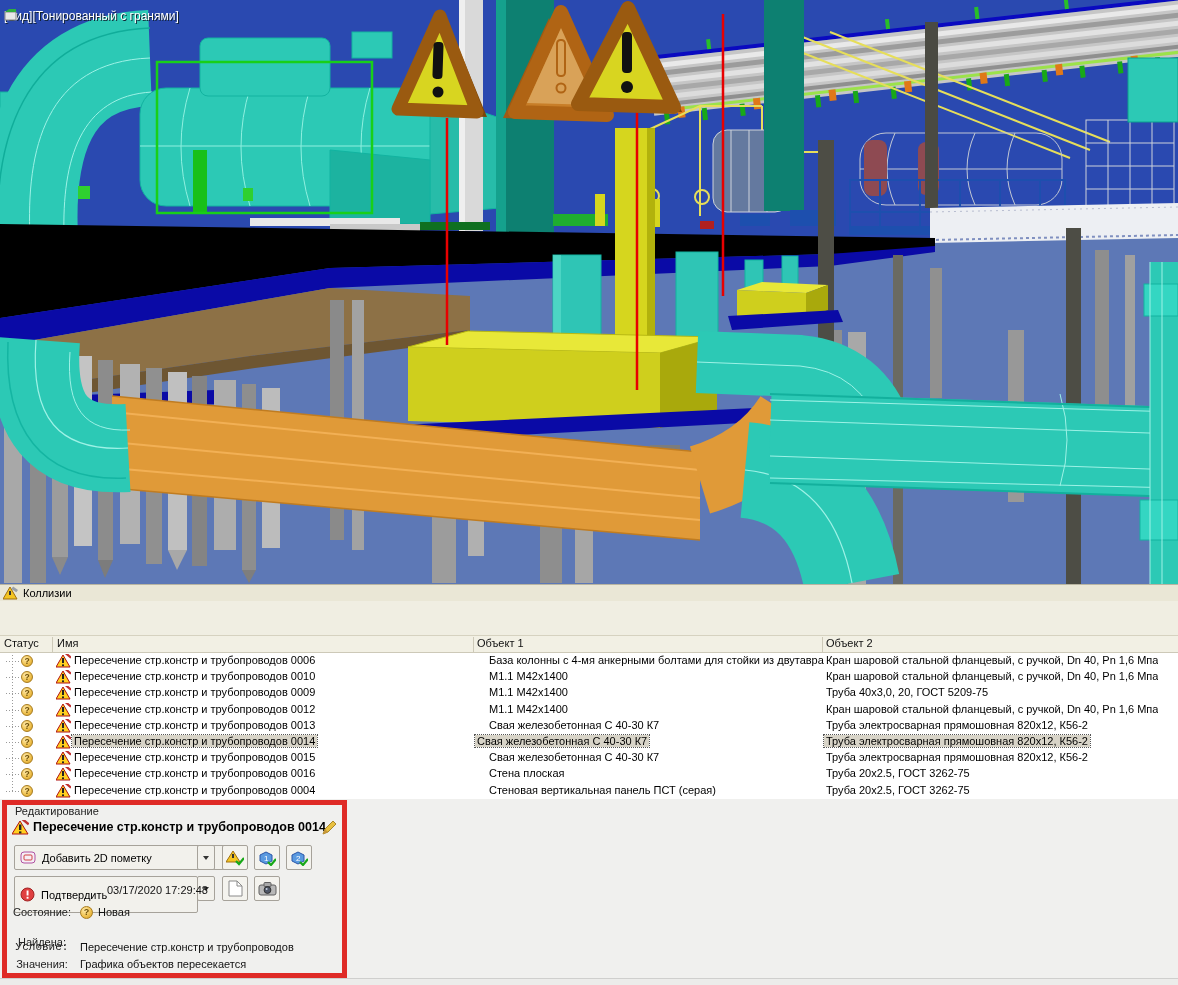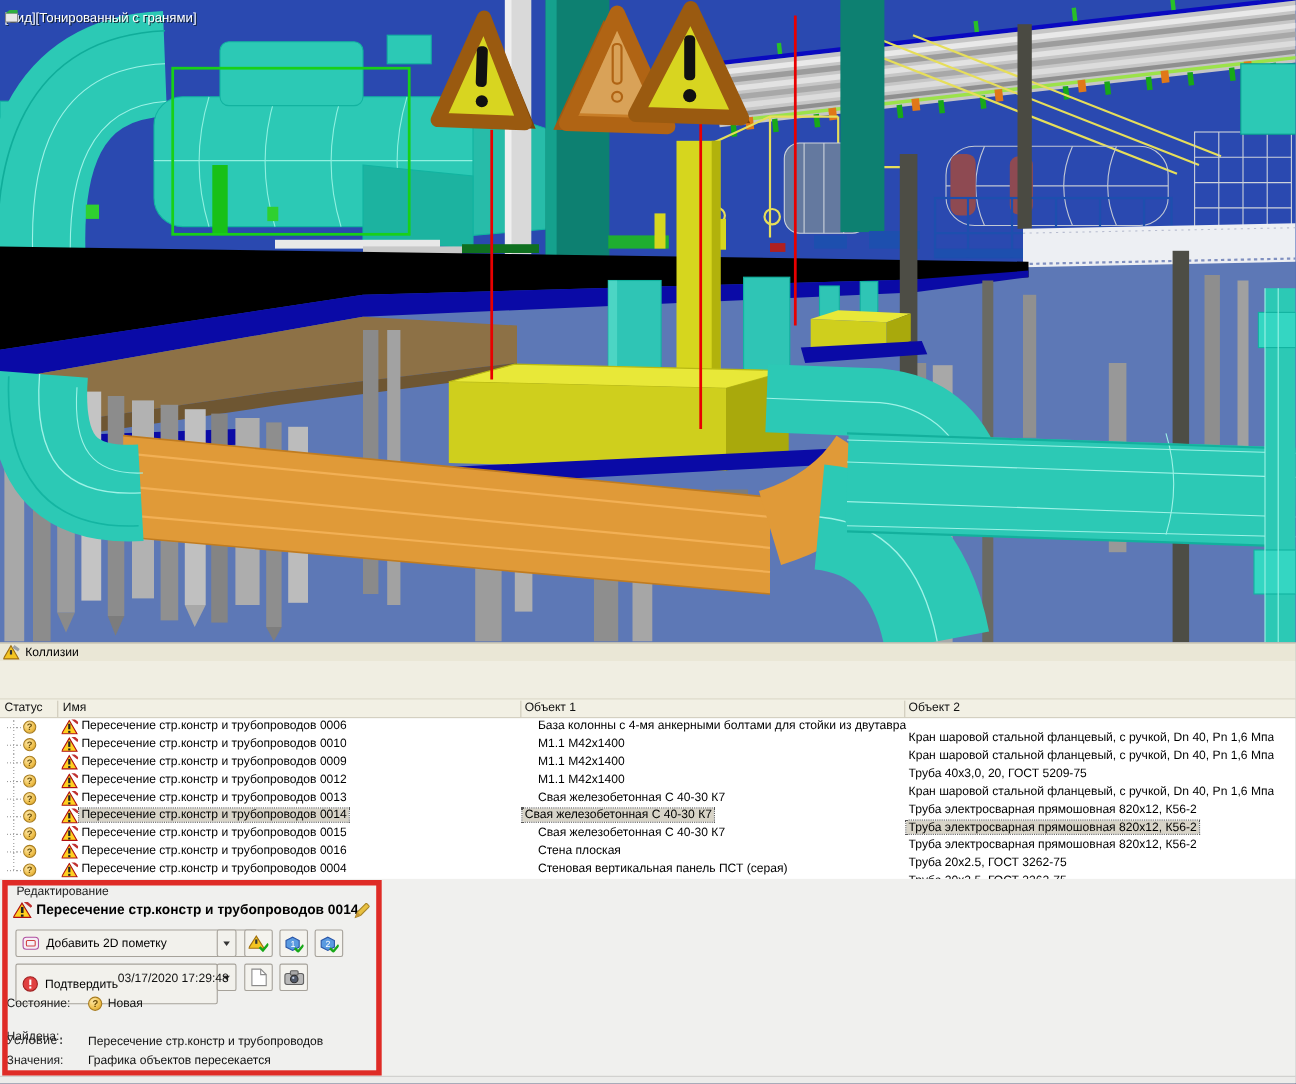--- a/index.html
+++ b/index.html
@@ -29,37 +29,37 @@
   .grow{position:absolute;left:0;width:1178px;height:16.2px;font-size:11px;white-space:nowrap;}
   .tree-h{position:absolute;left:6px;top:8px;width:13px;height:1px;
     background:repeating-linear-gradient(90deg,#9a9a9a 0 1px,transparent 1px 3px);}
   .coin{position:absolute;left:21px;top:2px;width:12px;height:12px;border-radius:50%;
     background:radial-gradient(circle at 35% 30%,#ffe9a8,#eebf4a 60%,#cf9722);
     border:1px solid #a87c1e;box-sizing:border-box;text-align:center;}
   .coin .q{font-size:8.5px;font-weight:bold;color:#6d4f0a;line-height:10px;display:block;}
   .warn-ico{position:absolute;left:56px;top:1px;}
   .c-name{position:absolute;left:74px;top:1px;max-width:395px;overflow:hidden;display:inline-block;}
   .c-obj1{position:absolute;left:477px;top:1px;max-width:340px;overflow:hidden;display:inline-block;margin-left:12px;}
-  .c-obj2{position:absolute;left:826px;top:12px;max-width:350px;overflow:hidden;display:inline-block;}
+  .c-obj2{position:absolute;left:826px;top:1px;max-width:350px;overflow:hidden;display:inline-block;}
   .grow.sel .c-name,.grow.sel .c-obj1,.grow.sel .c-obj2{
     background:#d8d4c8;outline:1px dotted #555;padding:0 2px;margin-left:-2px;}
   
   .editor-area{position:absolute;left:0;top:799px;width:1178px;height:179px;background:#f0f0ee;}
   .red-frame{position:absolute;left:2px;top:800px;width:345px;height:178px;
     border:5px solid #df2b26;box-sizing:border-box;}
   .grp-label{position:absolute;left:12px;top:805px;font-size:11px;background:#f0f0ee;padding:0 3px;color:#222;}
   .sel-title{position:absolute;left:33px;top:820px;font-size:12.5px;font-weight:bold;}
   .ebtn{position:absolute;box-sizing:border-box;border:1px solid #a6a29a;background:#f2f1ec;
     border-radius:2px;display:flex;align-items:center;font-size:11px;}
   .ebtn .lbl{margin-left:6px;}
   .combo-caret{position:absolute;box-sizing:border-box;border:1px solid #a6a29a;background:#f2f1ec;
     border-radius:2px;display:flex;align-items:center;justify-content:center;}
   .ibtn{position:absolute;box-sizing:border-box;border:1px solid #a6a29a;background:#f4f3ee;
     border-radius:2px;display:flex;align-items:center;justify-content:center;}
-  .stat-label{position:absolute;left:6px;width:72px;text-align:left;font-size:11px;color:#222;}
+  .stat-label{position:absolute;left:6px;width:72px;text-align:center;font-size:11px;color:#222;}
   .stat-value{position:absolute;left:80px;font-size:11px;color:#111;white-space:nowrap;}
   .coin2{position:absolute;left:80px;width:13px;height:13px;border-radius:50%;
     background:radial-gradient(circle at 35% 30%,#ffe9a8,#eebf4a 60%,#cf9722);
     border:1px solid #a87c1e;box-sizing:border-box;text-align:center;}
   .coin2 .q{font-size:9px;font-weight:bold;color:#6d4f0a;line-height:11px;display:block;}
   .bottom-strip{position:absolute;left:0;top:978px;width:1178px;height:7px;background:#ececea;border-top:1px solid #cfcfcd;}
 </style>
 </head>
 <body>
 

